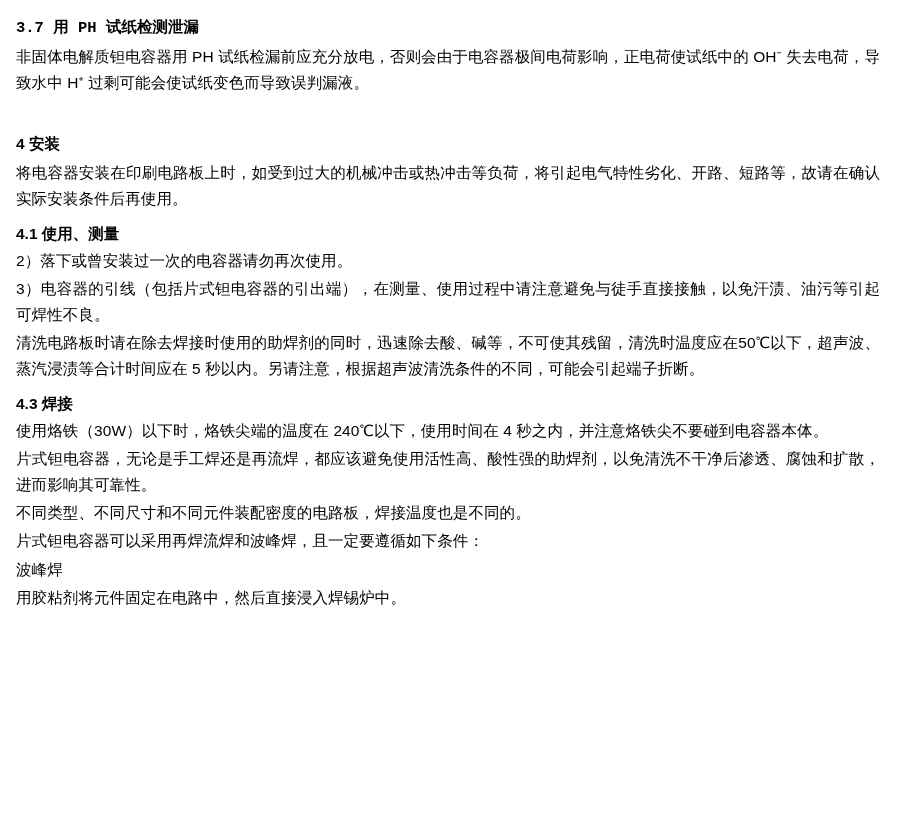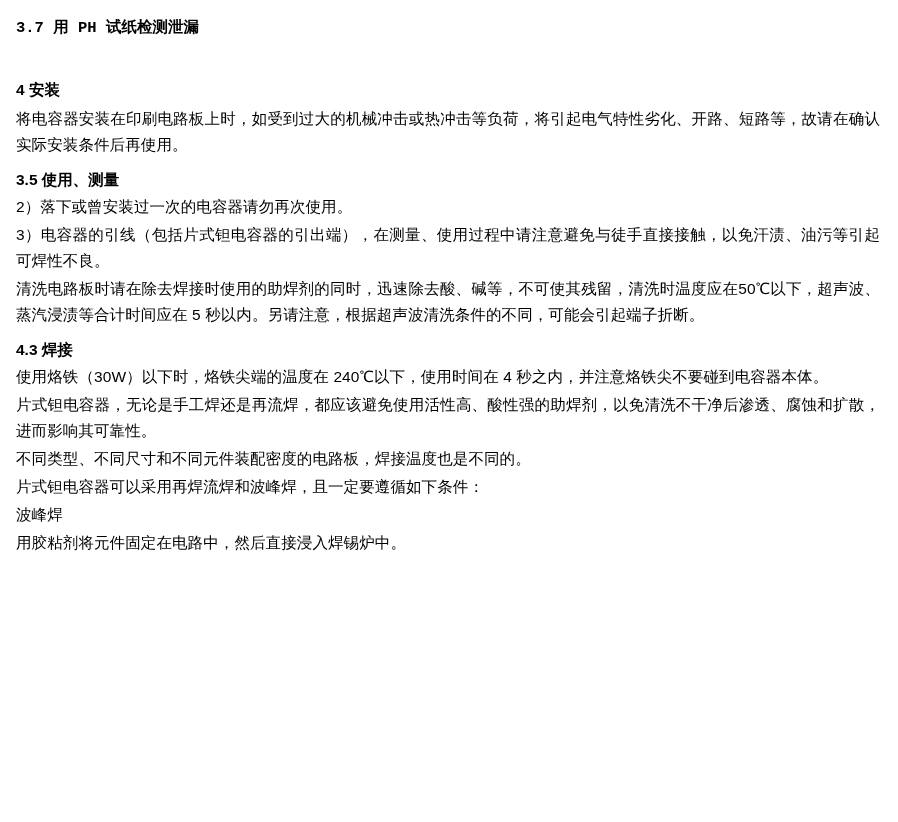--- a/index.html
+++ b/index.html
@@ -49,29 +49,32 @@
     margin-bottom: 2px;
   }
   .spacer-md { height: 12px; }
 </style>
 </head>
 <body>
 
 <div class="page">
 
   <h3 class="h-sub">3.7 用 PH 试纸检测泄漏</h3>
+  <div class="blk">
+    <p class="body">非固体电解质钽电容器用 PH 试纸检漏前应充分放电，否则会由于电容器极间电荷影响，正电荷使试纸中的 OH⁻ 失去电荷，导致水中 H⁺ 过剩可能会使试纸变色而导致误判漏液。</p>
+  </div>
 
   <div class="spacer-md"></div>
 
   <h3 class="h-sec">4 安装</h3>
   <div class="blk">
     <p class="body">将电容器安装在印刷电路板上时，如受到过大的机械冲击或热冲击等负荷，将引起电气特性劣化、开路、短路等，故请在确认实际安装条件后再使用。</p>
   </div>
 
-  <h3 class="h-sub2">3.5 使用、测量</h3>
+  <h3 class="h-sub2">4.1 使用、测量</h3>
   <div class="blk">
     <p class="body">2）落下或曾安装过一次的电容器请勿再次使用。</p>
     <p class="body">3）电容器的引线（包括片式钽电容器的引出端），在测量、使用过程中请注意避免与徒手直接接触，以免汗渍、油污等引起可焊性不良。</p>
   </div>
 
   <div class="blk">
     <p class="body">清洗电路板时请在除去焊接时使用的助焊剂的同时，迅速除去酸、碱等，不可使其残留，清洗时温度应在50℃以下，超声波、蒸汽浸渍等合计时间应在 5 秒以内。另请注意，根据超声波清洗条件的不同，可能会引起端子折断。</p>
   </div>
 
   <h3 class="h-sub2">4.3 焊接</h3>

